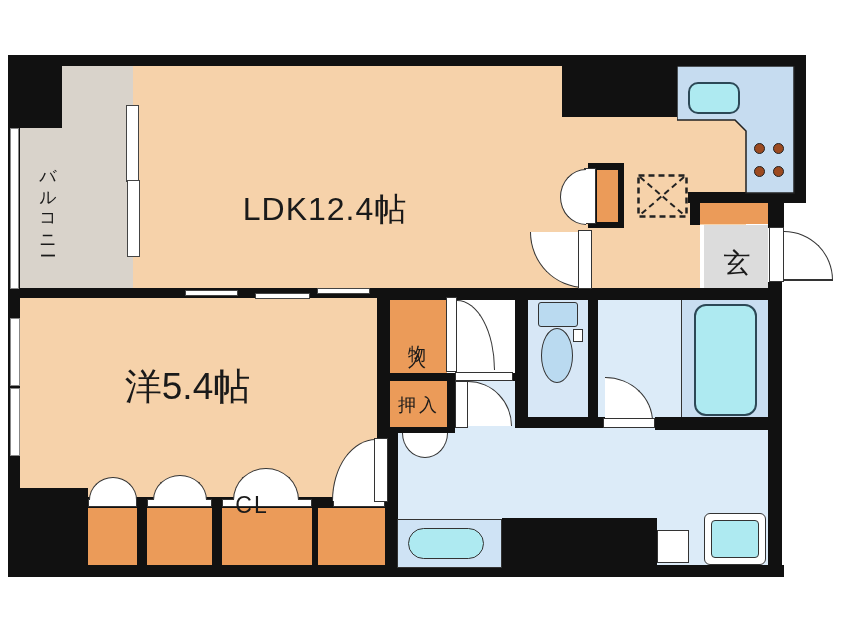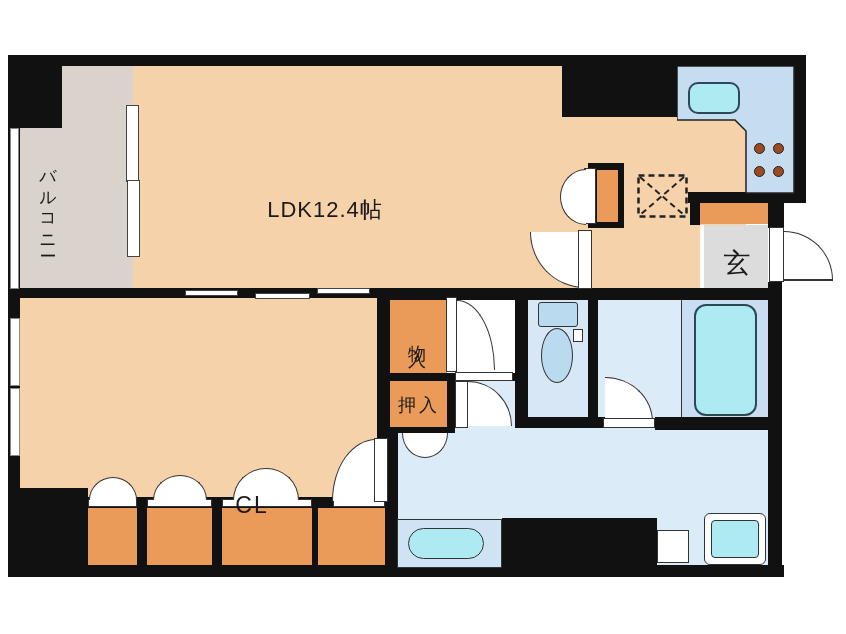--- a/index.html
+++ b/index.html
@@ -144,20 +144,21 @@
 
   <div class="abs" style="left:10px;top:128px;width:9px;height:161px;background:#fff;border:1px solid #888;"></div>
   <div class="abs" style="left:126px;top:105px;width:13px;height:77px;background:#fff;border:1px solid #444;"></div>
   <div class="abs" style="left:127px;top:180px;width:13px;height:77px;background:#fff;border:1px solid #444;"></div>
   <div class="abs" style="left:10px;top:318px;width:10px;height:68px;background:#fff;border:1px solid #888;"></div>
   <div class="abs" style="left:10px;top:388px;width:10px;height:68px;background:#fff;border:1px solid #888;"></div>
   <div class="abs" style="left:185px;top:290px;width:53px;height:6px;background:#fff;border:1px solid #444;"></div>
   <div class="abs" style="left:255px;top:293px;width:55px;height:6px;background:#fff;border:1px solid #444;"></div>
   <div class="abs" style="left:317px;top:288px;width:53px;height:6px;background:#fff;border:1px solid #444;"></div>
 
-  <div class="abs lbl" style="left:210px;top:190px;width:230px;height:40px;font-size:22px;letter-spacing:1px;">LDK12.4帖</div>
+  <div class="abs lbl" style="left:210px;top:190px;width:230px;height:40px;font-size:32px;letter-spacing:1px;">LDK12.4帖</div>
+  <div class="abs lbl" style="left:105px;top:365px;width:165px;height:44px;font-size:37px;">洋5.4帖</div>
   <div class="abs lbl vtext" style="left:33px;top:133px;width:30px;height:140px;font-size:17px;letter-spacing:3px;">バルコニー</div>
   <div class="abs lbl vtext" style="left:404px;top:302px;width:26px;height:66px;font-size:18px;letter-spacing:4px;">物入</div>
   <div class="abs lbl" style="left:392px;top:394px;width:54px;height:22px;font-size:18px;letter-spacing:3px;">押入</div>
   <div class="abs lbl" style="left:722px;top:247px;width:30px;height:32px;font-size:27px;">玄</div>
   <div class="abs lbl" style="left:230px;top:492px;width:44px;height:26px;font-size:23px;letter-spacing:2px;">CL</div>
 
 </div>
 
 </body></html>

